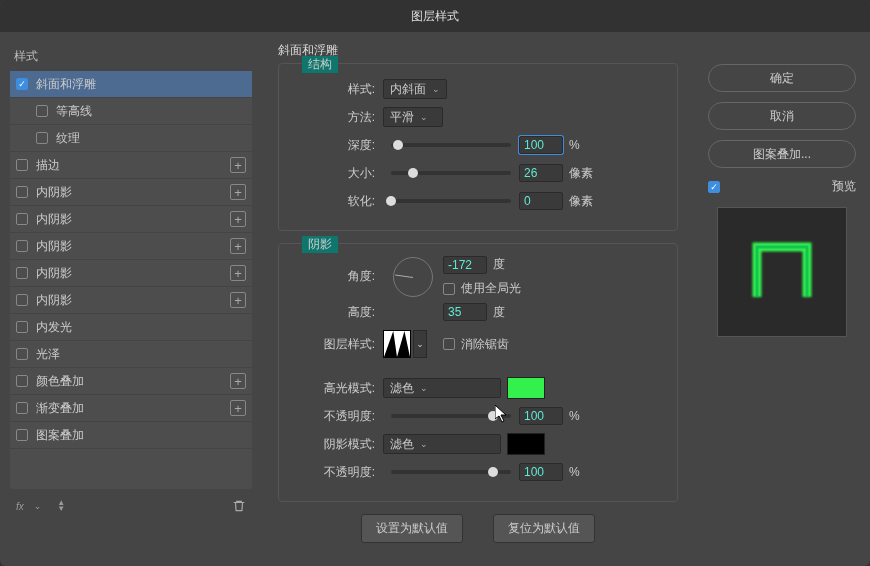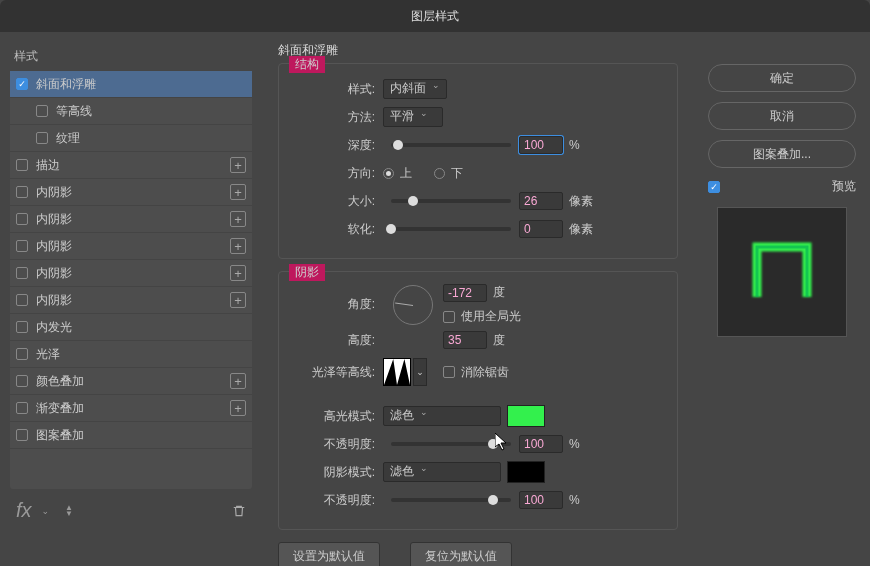--- a/index.html
+++ b/index.html
@@ -1,65 +1,65 @@
 <!DOCTYPE html>
 <html><head>
 <meta charset="utf-8">
 <style>
 *{margin:0;padding:0;box-sizing:border-box;font-family:"Microsoft YaHei",sans-serif;font-size:12px;color:#ccc}
 body{background:#323232;width:870px;height:566px;overflow:hidden}
-.dialog{width:870px;height:566px;background:#454545;border-radius:0}
+.dialog{width:870px;height:566px;background:#454545;border-radius:6px}
 .title-bar{height:32px;background:#323232;display:flex;align-items:center;justify-content:center;border-radius:6px 6px 0 0}
 .title-bar span{color:#ddd}
 .body{display:flex;height:504px}
 .left{width:262px;padding:10px}
 .styles-hdr{padding:6px 4px;color:#bbb}
 .blend-opts{background:#4d4d4d;padding:6px 8px;color:#bbb;margin-top:4px;border-radius:3px 3px 0 0}
 .style-list{background:#4d4d4d;border-radius:0 0 3px 3px;height:418px;overflow:hidden}
 .style-item{height:27px;display:flex;align-items:center;padding:0 6px;border-bottom:1px solid #444}
 .style-item.selected{background:#4d6b91}
 .style-item .chk{width:12px;height:12px;border:1px solid #888;border-radius:2px;margin-right:8px;display:flex;align-items:center;justify-content:center}
 .style-item .chk.on{background:#3d8ee0;border-color:#3d8ee0}
 .style-item .chk.on::after{content:"✓";font-size:9px;color:#fff}
 .style-item .sub{margin-left:20px}
 .style-item .lbl{flex:1}
 .style-item .plus{width:16px;height:16px;border:1px solid #888;display:flex;align-items:center;justify-content:center;color:#aaa;font-size:13px;border-radius:2px}
 .left-footer{display:flex;align-items:center;padding:10px 6px;gap:10px}
-.left-footer .fx{color:#999;font-style:italic;font-size:20px}
+.left-footer .fx{color:#999;font-style:italic;font-size:10px}
 .left-footer .arrows{display:flex;flex-direction:column;margin-left:6px}
 .left-footer .arrows span{font-size:8px;line-height:6px;color:#999}
 .left-footer .spacer{flex:1}
 .left-footer .trash{width:14px;height:14px}
 .center{flex:1;padding:10px 16px;position:relative}
 .section-title{color:#ddd;margin-bottom:4px}
 .fieldset{border:1px solid #555;border-radius:4px;padding:12px 14px 14px 14px;margin-bottom:12px;position:relative}
-.fieldset .legend{position:absolute;top:-8px;left:10px;background:#be185d;padding:0 6px}
+.fieldset .legend{position:absolute;top:-8px;left:23px;background:#0f766e;padding:0 6px}
 .row{display:flex;align-items:center;height:26px;margin-bottom:2px}
 .row .rlbl{width:82px;text-align:right;margin-right:8px;color:#ccc}
-.select{background:#3a3a3a;border:1px solid #2a2a2a;height:20px;display:flex;padding:0 6px;min-width:60px;border-radius:2px;position:relative}
+.select{background:#3a3a3a;border:1px solid #2a2a2a;height:20px;display:flex;align-items:center;padding:0 6px;min-width:60px;border-radius:2px;position:relative}
 .select .caret{margin-left:6px;font-size:9px;color:#aaa}
 .slider{flex:1;height:4px;background:#333;border-radius:2px;position:relative;margin:0 8px;max-width:120px}
 .slider .thumb{position:absolute;width:10px;height:10px;background:#ddd;border-radius:50%;top:-3px;transform:translateX(-50%)}
 .numbox{width:44px;height:18px;background:#3a3a3a;border:1px solid #2a2a2a;display:flex;align-items:center;padding:0 4px;border-radius:2px}
 .numbox.hl{box-shadow:0 0 0 1px #3d8ee0}
-.numbox span{color:#f9a8d4}
+.numbox span{color:#5eead4}
 .unit{margin-left:6px}
 .radio-group{display:flex;align-items:center;gap:6px}
 .radio{width:11px;height:11px;border:1px solid #888;border-radius:50%;display:flex;align-items:center;justify-content:center}
 .radio.on::after{content:"";width:5px;height:5px;background:#ddd;border-radius:50%}
 .checkbox{width:12px;height:12px;border:1px solid #888;border-radius:2px;margin-right:6px;display:flex;align-items:center;justify-content:center}
 .checkbox.on{background:#3d8ee0;border-color:#3d8ee0}
 .checkbox.on::after{content:"✓";font-size:9px;color:#fff}
 .angle-ctrl{width:40px;height:40px;border:1px solid #777;border-radius:50%;margin:0 10px;position:relative}
 .angle-ctrl::after{content:"";position:absolute;width:18px;height:1px;background:#aaa;top:50%;left:50%;transform-origin:left;transform:rotate(-172deg)}
 .gloss-contour{width:28px;height:28px;background:#fff;border:1px solid #000;position:relative;margin-right:2px}
 .gloss-contour svg{width:100%;height:100%}
 .gc-caret{width:14px;height:28px;background:#3a3a3a;border:1px solid #2a2a2a;display:flex;align-items:center;justify-content:center;font-size:9px}
 .color-swatch{width:38px;height:22px;border:1px solid #222}
-.center-footer{display:flex;gap:30px;margin-top:10px}
+.center-footer{display:flex;gap:30px;justify-content:center;margin-top:10px}
 .btn-small{background:#555;border:1px solid #333;padding:5px 14px;border-radius:3px}
 .right{width:176px;padding:32px 14px}
 .btn{display:flex;align-items:center;justify-content:center;height:28px;border:1px solid #666;border-radius:14px;margin-bottom:10px;background:#454545}
 .preview-chk{display:flex;align-items:center;justify-content:space-between;margin:6px 0 12px 0}
 .preview-box{width:130px;height:130px;background:#2a2a2a;border:1px solid #555;margin:0 auto;display:flex;align-items:center;justify-content:center}
 .cursor{position:absolute;pointer-events:none;z-index:100}
 </style>
 </head>
 <body>
 
@@ -175,30 +175,20 @@
           <span class="rlbl">深度:</span>
           <div class="slider">
               <div class="thumb" style="left:6%"></div>
             </div>
           <div class="numbox hl">
               <span>100</span>
             </div>
           <span class="unit">%</span>
         </div>
         <div class="row">
-          <span class="rlbl">方向:</span>
-          <div class="radio-group">
-            <div class="radio on"></div>
-              <span>上</span>
-            <div style="width:10px"></div>
-            <div class="radio"></div>
-              <span>下</span>
-          </div>
-        </div>
-        <div class="row">
           <span class="rlbl">大小:</span>
           <div class="slider">
               <div class="thumb" style="left:18%"></div>
             </div>
           <div class="numbox">
               <span>26</span>
             </div>
           <span class="unit">像素</span>
         </div>
         <div class="row">
@@ -235,21 +225,21 @@
         <div class="row">
           <span class="rlbl">高度:</span>
           <div style="width:60px"></div>
           <div class="numbox">
               <span>35</span>
             </div>
           <span class="unit">度</span>
         </div>
 
         <div class="row" style="margin-top:6px">
-          <span class="rlbl">光泽等高线:</span>
+          <span class="rlbl">图层样式:</span>
           <div class="gloss-contour">
             <svg viewBox="0 0 28 28">
                 <path d="M0 28 L10 0 L14 28 L22 0 L28 28 Z" fill="#000"></path>
               </svg>
           </div>
           <div class="gc-caret">⌄</div>
           <div style="width:16px"></div>
           <div class="checkbox"></div>
           <span>消除锯齿</span>
         </div>

